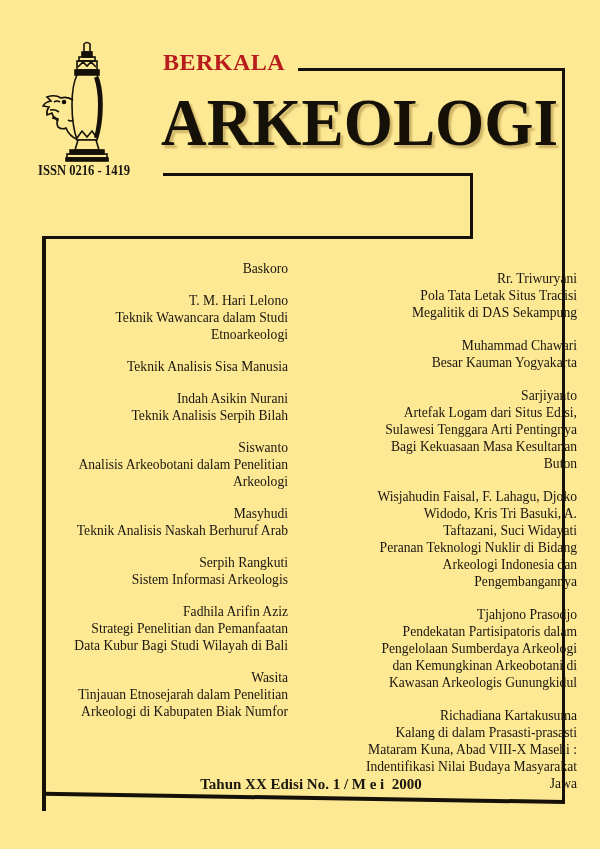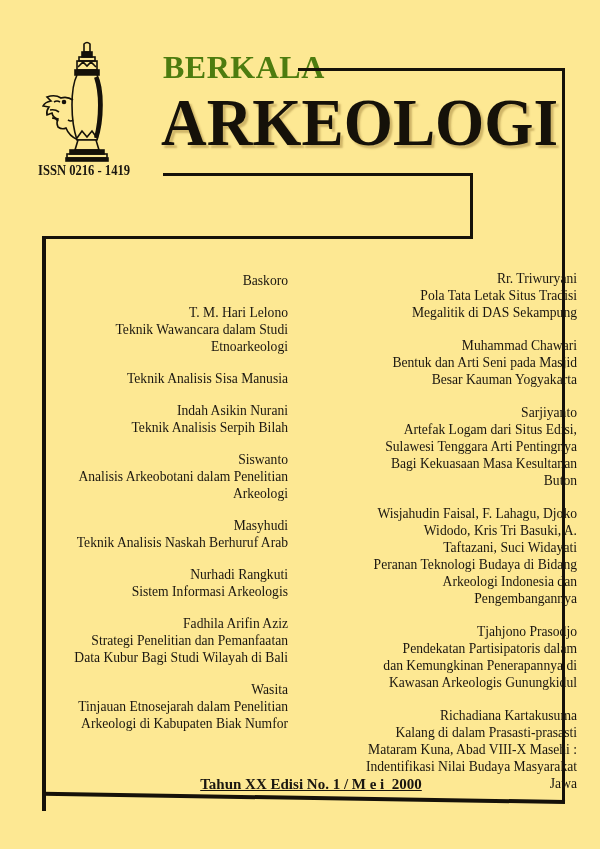--- a/index.html
+++ b/index.html
@@ -13,49 +13,49 @@
   .page { position: absolute; left: 0; top: 0; width: 600px; height: 849px; background: #fde893; }
 
   
   .line { position: absolute; background: #151109; }
 
   
   .logo { position: absolute; left: 40px; top: 40px; width: 80px; height: 128px; }
 
   .berkala {
     position: absolute; left: 163px; top: 49px;
-    font-size: 32px; font-weight: bold; letter-spacing: 0.5px;
-    color: #4d7c0f;
+    font-size: 24px; font-weight: bold; letter-spacing: 0.5px;
+    color: #b91c1c;
   }
   .arkeologi {
     position: absolute; left: 161px; top: 88px;
     font-size: 68px; font-weight: bold; letter-spacing: 0px;
     line-height: 1;
     color: #151109;
     text-shadow: 3px 3px 2px rgba(150,120,50,0.45);
     transform: scaleX(0.93); transform-origin: left top;
   }
   .issn {
     position: absolute; left: 38px; top: 163px;
     font-size: 14px; font-weight: bold;
     transform: scaleX(0.9); transform-origin: left top;
   }
 
   .col { position: absolute; font-size: 13.6px; line-height: 17px; }
-  .col-left { left: 50px; width: 238px; top: 272px; text-align: right; }
+  .col-left { left: 50px; width: 238px; top: 260px; text-align: right; }
   .col-right { left: 327px; width: 250px; top: 270px; text-align: right; }
   .entry { margin-bottom: 15px; }
   .entry .author, .entry .title { display: block; }
   .col-right .entry { margin-bottom: 16px; }
 
   .issue {
     position: absolute; left: 0; width: 600px; top: 776px;
     text-align: center; font-size: 15px; font-weight: bold;
   }
-  .issue span { display: inline-block; margin-left: 22px; text-decoration: underline; }
+  .issue span { display: inline-block; margin-left: 22px; }
 </style>
 </head>
 <body>
 
 <div class="page">
 
   <svg class="logo" viewBox="0 0 80 128" xmlns="http://www.w3.org/2000/svg">
     <g fill="none" stroke="#151109" stroke-width="1.6">
 
       <path d="M44 4 q3 -3 6 0 v8 h-6 z" fill="#fde893"></path>
@@ -113,21 +113,21 @@
     <div class="entry">
       <span class="author">Siswanto</span>
       <span class="title">Analisis Arkeobotani dalam Penelitian</span>
       <span class="title">Arkeologi</span>
     </div>
     <div class="entry">
       <span class="author">Masyhudi</span>
       <span class="title">Teknik Analisis Naskah Berhuruf Arab</span>
     </div>
     <div class="entry">
-      <span class="author">Nurhadi Rangkuti</span>
+      <span class="author">Serpih Rangkuti</span>
       <span class="title">Sistem Informasi Arkeologis</span>
     </div>
     <div class="entry">
       <span class="author">Fadhila Arifin Aziz</span>
       <span class="title">Strategi Penelitian dan Pemanfaatan</span>
       <span class="title">Data Kubur Bagi Studi Wilayah di Bali</span>
     </div>
     <div class="entry">
       <span class="author">Wasita</span>
       <span class="title">Tinjauan Etnosejarah dalam Penelitian</span>
@@ -136,42 +136,42 @@
   </div>
 
   <div class="col col-right">
     <div class="entry">
       <span class="author">Rr. Triwuryani</span>
       <span class="title">Pola Tata Letak Situs Tradisi</span>
       <span class="title">Megalitik di DAS Sekampung</span>
     </div>
     <div class="entry">
       <span class="author">Muhammad Chawari</span>
-      <span class="title">Bentuk dan Arti Seni pada Masjid</span>
       <span class="title">Besar Kauman Yogyakarta</span>
     </div>
     <div class="entry">
       <span class="author">Sarjiyanto</span>
       <span class="title">Artefak Logam dari Situs Edisi,</span>
       <span class="title">Sulawesi Tenggara Arti Pentingnya</span>
       <span class="title">Bagi Kekuasaan Masa Kesultanan</span>
       <span class="title">Buton</span>
     </div>
     <div class="entry">
       <span class="author">Wisjahudin Faisal, F. Lahagu, Djoko</span>
       <span class="author">Widodo, Kris Tri Basuki, A.</span>
       <span class="author">Taftazani, Suci Widayati</span>
-      <span class="title">Peranan Teknologi Budaya di Bidang</span>
+      <span class="title">Peranan Teknologi Nuklir di Bidang</span>
       <span class="title">Arkeologi Indonesia dan</span>
       <span class="title">Pengembangannya</span>
     </div>
     <div class="entry">
       <span class="author">Tjahjono Prasodjo</span>
       <span class="title">Pendekatan Partisipatoris dalam</span>
-      <span class="title">dan Kemungkinan Penerapannya di</span>
+      <span class="title">Pengelolaan Sumberdaya Arkeologi</span>
+      <span class="title">dan Kemungkinan Arkeobotani di</span>
       <span class="title">Kawasan Arkeologis Gunungkidul</span>
     </div>
     <div class="entry">
       <span class="author">Richadiana Kartakusuma</span>
       <span class="title">Kalang di dalam Prasasti-prasasti</span>
       <span class="title">Mataram Kuna, Abad VIII-X Masehi :</span>
       <span class="title">Indentifikasi Nilai Budaya Masyarakat</span>
       <span class="title">Jawa</span>
     </div>
   </div>

